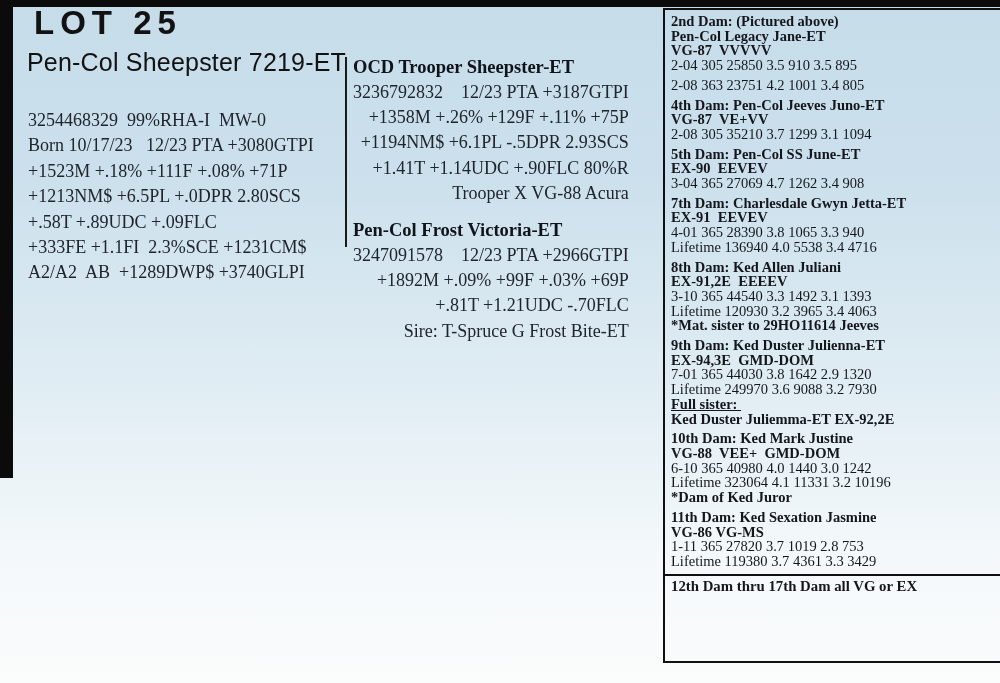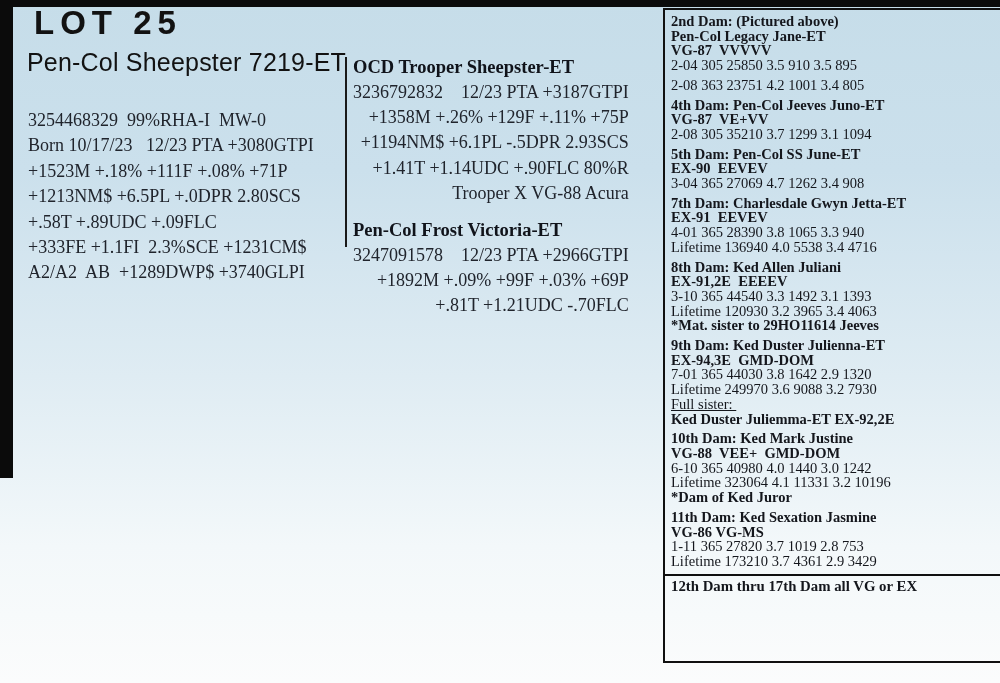--- a/index.html
+++ b/index.html
@@ -27,21 +27,21 @@
   .dam-block{position:absolute;left:353px;top:218px;}
   .parent-name{font-weight:700;font-size:18.5px;line-height:25px;color:#10131a;}
   .parent-stats{font-size:18px;line-height:25.2px;color:#20242c;text-align:right;}
   .dam-box{
     position:absolute;left:663px;top:8px;width:340px;height:655px;
     border:2px solid #101010;box-sizing:border-box;padding:4px 6px 0 6px;overflow:hidden;
   }
   .dam-section{margin-bottom:5px;}
   .dam-line{font-size:14.5px;line-height:14.7px;white-space:pre;color:#14161c;}
   .dam-line.b{font-weight:700;}
-  .dam-line.bu{font-weight:400;text-decoration:underline;}
+  .dam-line.bu{font-weight:700;text-decoration:underline;}
   .dam-footer{
     border-top:2px solid #101010;margin:4px -6px 0 -6px;padding:3px 6px 4px 6px;
     font-weight:700;font-size:14.8px;line-height:15px;white-space:pre;color:#14161c;
   }
 </style>
 </head>
 <body>
 
 <div class="page">
   <div class="bar-top"></div>
@@ -72,20 +72,21 @@
         <div class="stat-line">Trooper X VG-88 Acura</div>
       </div>
   </div>
 
   <div class="dam-block">
     <div class="parent-name">Pen-Col Frost Victoria-ET</div>
     <div class="parent-stats">
         <div class="stat-line">3247091578    12/23 PTA +2966GTPI</div>
         <div class="stat-line">+1892M +.09% +99F +.03% +69P</div>
         <div class="stat-line">+.81T +1.21UDC -.70FLC</div>
+        <div class="stat-line">Sire: T-Spruce G Frost Bite-ET</div>
       </div>
   </div>
 
   <div class="dam-box">
     <div>
         <div class="dam-section">
           <div class="dam-line b">2nd Dam: (Pictured above)</div>
           <div class="dam-line b">Pen-Col Legacy Jane-ET</div>
           <div class="dam-line b">VG-87  VVVVV</div>
           <div class="dam-line p">2-04 305 25850 3.5 910 3.5 895</div>
@@ -128,18 +129,18 @@
           <div class="dam-line b">10th Dam: Ked Mark Justine</div>
           <div class="dam-line b">VG-88  VEE+  GMD-DOM</div>
           <div class="dam-line p">6-10 365 40980 4.0 1440 3.0 1242</div>
           <div class="dam-line p">Lifetime 323064 4.1 11331 3.2 10196</div>
           <div class="dam-line b">*Dam of Ked Juror</div>
         </div>
         <div class="dam-section">
           <div class="dam-line b">11th Dam: Ked Sexation Jasmine</div>
           <div class="dam-line b">VG-86 VG-MS</div>
           <div class="dam-line p">1-11 365 27820 3.7 1019 2.8 753</div>
-          <div class="dam-line p">Lifetime 173210 3.7 4361 2.9 3429</div>
+          <div class="dam-line p">Lifetime 119380 3.7 4361 3.3 3429</div>
         </div>
       </div>
     <div class="dam-footer">12th Dam thru 17th Dam all VG or EX</div>
   </div>
 </div>
 
 </body></html>

